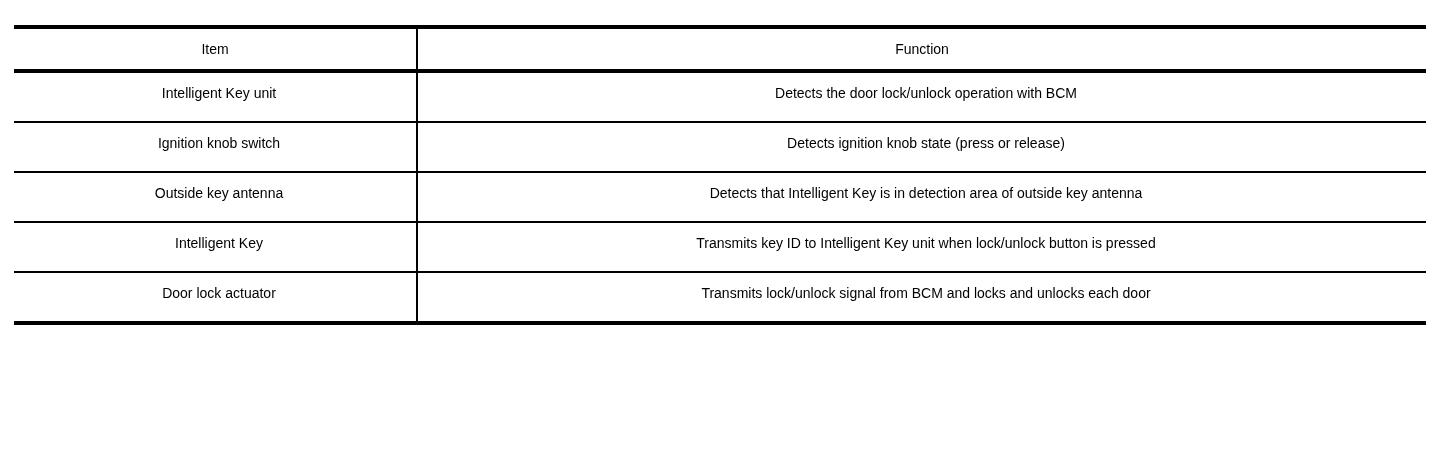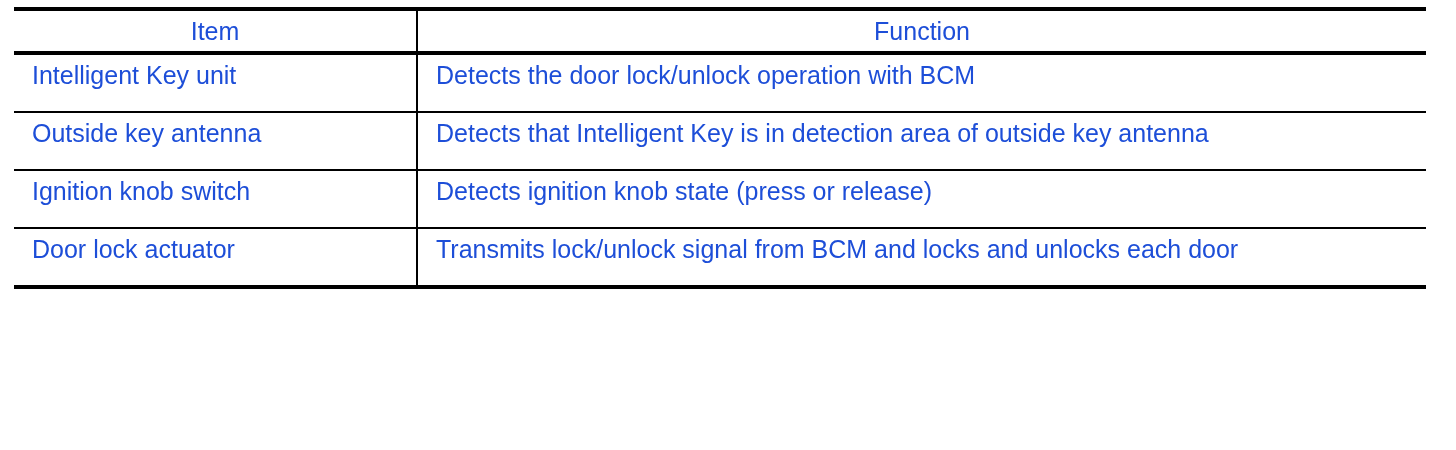--- a/index.html
+++ b/index.html
@@ -13,50 +13,50 @@
   }
   .page {
     position: relative;
     width: 1456px;
     height: 450px;
     background: #ffffff;
   }
   table.spec-table {
     position: absolute;
     left: 14px;
-    top: 7px;
+    top: 25px;
     width: 1412px;
     border-collapse: collapse;
     table-layout: fixed;
     border-top: 4px solid #000;
     border-bottom: 4px solid #000;
-    color: #1d4ed8;
-    font-size: 25px;
+    color: #000000;
+    font-size: 14px;
     line-height: 1.15;
   }
   table.spec-table col.col-item { width: 403px; }
   table.spec-table col.col-function { width: 1009px; }
   table.spec-table thead tr {
     border-bottom: 4px solid #000;
   }
   table.spec-table tbody tr {
     border-bottom: 2px solid #000;
   }
   table.spec-table th {
     font-weight: normal;
     text-align: center;
     vertical-align: middle;
     height: 40px;
     padding: 0 10px;
   }
   table.spec-table td {
-    text-align: left;
+    text-align: center;
     vertical-align: middle;
     height: 40px;
-    padding: 0 10px 16px 18px;
+    padding: 0 10px 8px 18px;
     white-space: nowrap;
     overflow: hidden;
   }
   table.spec-table th:first-child,
   table.spec-table td:first-child {
     border-right: 2px solid #000;
   }
 </style>
 </head>
 <body>
@@ -72,26 +72,30 @@
         <th>Item</th>
         <th>Function</th>
       </tr>
     </thead>
     <tbody>
       <tr>
         <td>Intelligent Key unit</td>
         <td>Detects the door lock/unlock operation with BCM</td>
       </tr>
       <tr>
+        <td>Ignition knob switch</td>
+        <td>Detects ignition knob state (press or release)</td>
+      </tr>
+      <tr>
         <td>Outside key antenna</td>
         <td>Detects that Intelligent Key is in detection area of outside key antenna</td>
       </tr>
       <tr>
-        <td>Ignition knob switch</td>
-        <td>Detects ignition knob state (press or release)</td>
+        <td>Intelligent Key</td>
+        <td>Transmits key ID to Intelligent Key unit when lock/unlock button is pressed</td>
       </tr>
       <tr>
         <td>Door lock actuator</td>
         <td>Transmits lock/unlock signal from BCM and locks and unlocks each door</td>
       </tr>
     </tbody>
   </table>
 </div>
 
 </body></html>

